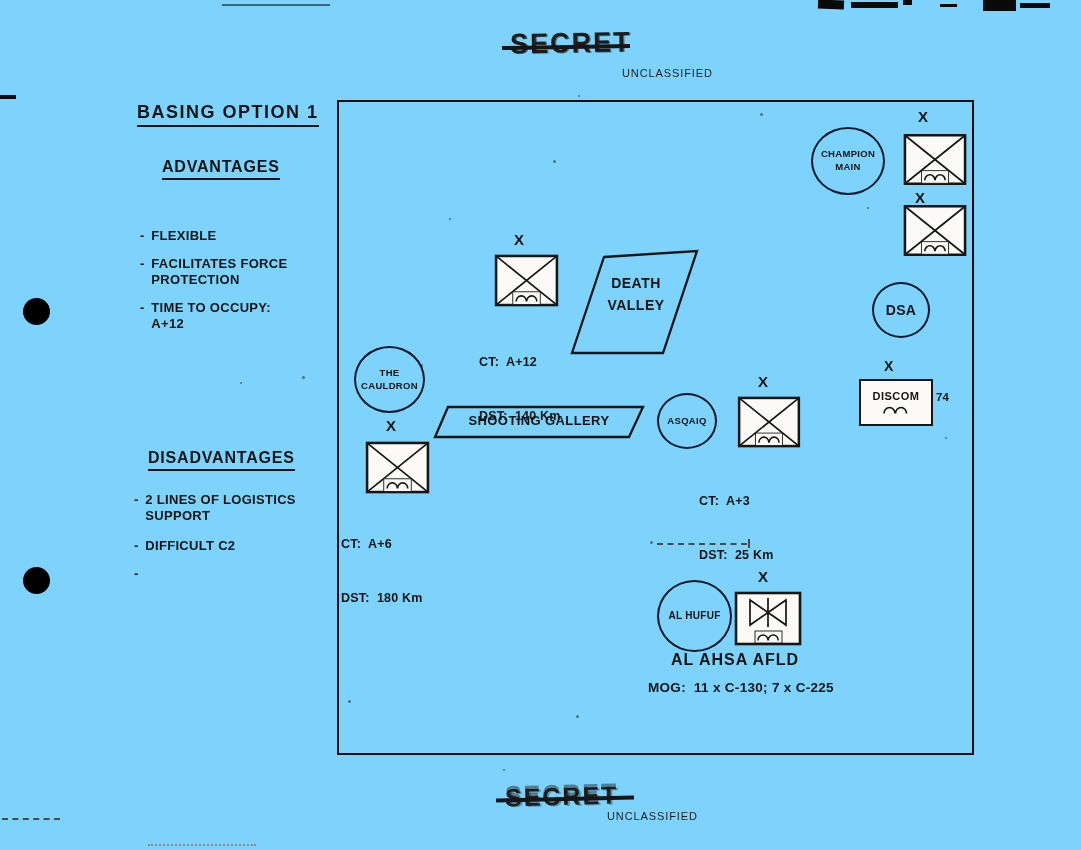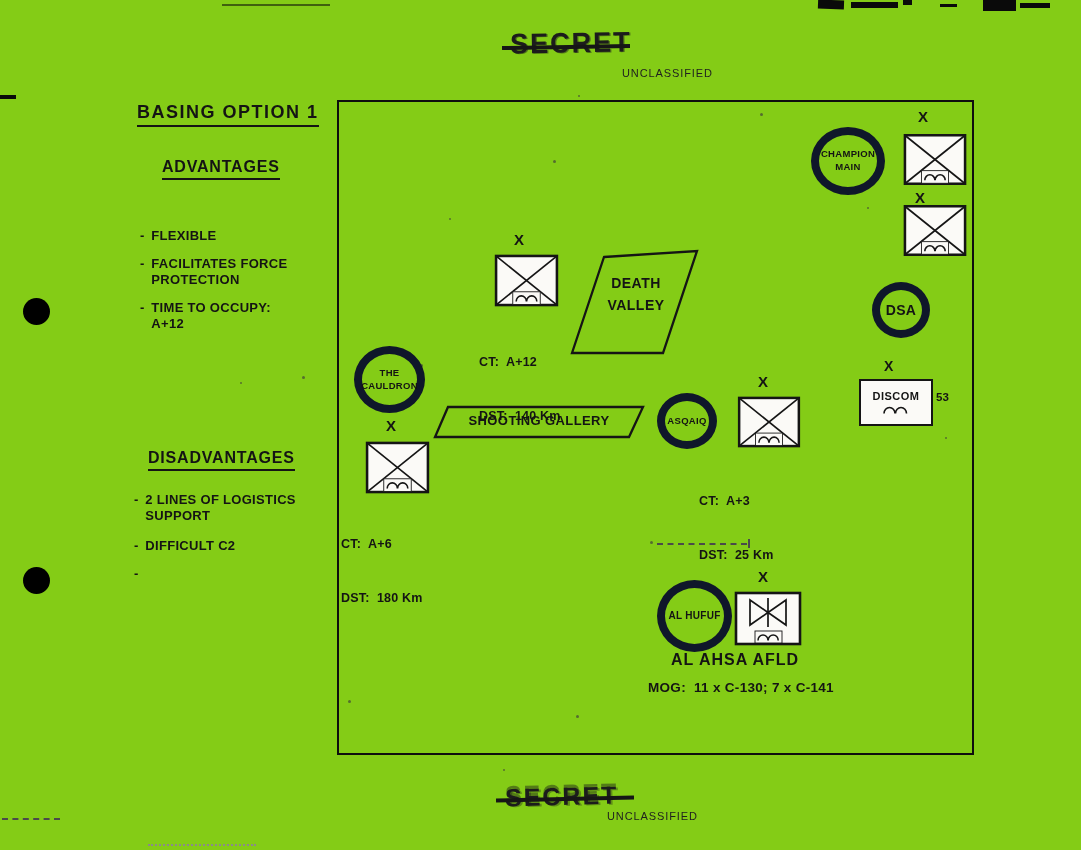--- a/index.html
+++ b/index.html
@@ -1,19 +1,19 @@
 <!DOCTYPE html>
 <html><head>
 <meta charset="utf-8">
 <style>
   * { margin:0; padding:0; box-sizing:border-box; }
   html,body { background:#fbfaf7; }
   #page {
     position:relative; width:1081px; height:850px; overflow:hidden;
-    background:#84cc16; color:#141414;
+    background:#7dd3fc; color:#141414;
     font-family:"Liberation Sans","DejaVu Sans",sans-serif;
   }
   .abs { position:absolute; }
   .b { font-weight:bold; }
   .stamp {
     position:absolute; font-weight:bold; font-size:27px; letter-spacing:2px;
     color:#1c1c1c; transform:rotate(-1deg) scaleY(1.05);
     text-shadow:1.4px 0.6px 0 rgba(30,30,30,0.5);
   }
   .stamp.smeared {
@@ -25,21 +25,21 @@
   .unclass { position:absolute; font-size:11px; letter-spacing:0.9px; color:#1f1f1f; }
   .heading {
     position:absolute; font-weight:bold; letter-spacing:0.8px;
     border-bottom:2.5px solid #141414; padding-bottom:2px;
   }
   .list { position:absolute; font-weight:bold; font-size:13px; }
   .li { display:flex; gap:7px; margin-bottom:12px; line-height:16px; }
   .li-text { white-space:pre-line; letter-spacing:0.3px; }
   .map-frame { position:absolute; border:2.5px solid #0e0e0e; }
   .circle {
-    position:absolute; border:8px solid #0f172a; border-radius:50%;
+    position:absolute; border:2px solid #0f172a; border-radius:50%;
     display:flex; align-items:center; justify-content:center; text-align:center;
     font-weight:bold; font-size:9.5px; letter-spacing:0.3px; line-height:1.35;
     white-space:pre-line;
   }
   .xmark { position:absolute; font-weight:bold; font-size:15px; letter-spacing:1px; }
   .ct-block {
     position:absolute; font-weight:bold; font-size:12.5px; line-height:18px;
     white-space:pre; letter-spacing:0.2px;
   }
   .map-label { position:absolute; font-weight:bold; text-align:center; white-space:pre-line; }
@@ -196,21 +196,21 @@
 
   <div class="circle" style="left:872px;top:282px;width:58px;height:56px;font-size:14px;">DSA</div>
 
   <div class="xmark" style="left:884px;top:358px;font-size:14px;">X</div>
   <div class="abs" style="left:859px;top:379px;width:74px;height:47px;border:2.4px solid #151515;display:flex;flex-direction:column;align-items:center;justify-content:center;gap:1px;background:#fbfaf7;">
     <span class="b" style="font-size:11px;letter-spacing:0.5px;">DISCOM</span>
     <svg width="30" height="12" viewBox="0 0 30 12">
       <path d="M3 10.5 a5.5 6 0 0 1 11 0 M14.5 10.5 a5.5 6 0 0 1 11 0" fill="none" stroke="#151515" stroke-width="1.6"></path>
     </svg>
   </div>
-  <span class="abs b" style="left:936px;top:391px;font-size:11.5px;">53</span>
+  <span class="abs b" style="left:936px;top:391px;font-size:11.5px;">74</span>
 
   <div class="xmark" style="left:386px;top:417px;">X</div>
   <div class="abs" style="left:364px;top:441px;">
     <svg width="67" height="53" viewBox="0 0 66 54">
       <rect x="2" y="2" width="62" height="50" fill="#fbfaf7" stroke="#151515" stroke-width="2.6"></rect>
       <line x1="2.5" y1="2.5" x2="63.5" y2="51.5" stroke="#151515" stroke-width="1.7"></line>
       <line x1="63.5" y1="2.5" x2="2.5" y2="51.5" stroke="#151515" stroke-width="1.7"></line>
       <rect x="19" y="38.5" width="28" height="13" fill="#fbfaf7" stroke="#151515" stroke-width="0.9"></rect>
       <path d="M22.5 48.5 a5.2 5.8 0 0 1 10.4 0 M33.1 48.5 a5.2 5.8 0 0 1 10.4 0" fill="none" stroke="#151515" stroke-width="1.6"></path>
     </svg>
@@ -232,19 +232,19 @@
       <rect x="2" y="2" width="64" height="51" fill="#fbfaf7" stroke="#151515" stroke-width="2.6"></rect>
       <path d="M16 9 L34 21.5 L16 34 Z" fill="#fbfaf7" stroke="#151515" stroke-width="1.7"></path>
       <path d="M52 9 L34 21.5 L52 34 Z" fill="#fbfaf7" stroke="#151515" stroke-width="1.7"></path>
       <line x1="34" y1="7" x2="34" y2="36" stroke="#151515" stroke-width="1.7"></line>
       <rect x="21" y="40" width="27" height="12" fill="#fbfaf7" stroke="#151515" stroke-width="0.9"></rect>
       <path d="M24 49.5 a5 5.5 0 0 1 10 0 M34.2 49.5 a5 5.5 0 0 1 10 0" fill="none" stroke="#151515" stroke-width="1.5"></path>
     </svg>
   </div>
 
   <div class="abs b" style="left:671px;top:651px;font-size:16px;letter-spacing:1px;">AL AHSA AFLD</div>
-  <div class="abs b" style="left:648px;top:680px;font-size:13.5px;letter-spacing:0.3px;white-space:pre;">MOG:  11 x C-130; 7 x C-141</div>
+  <div class="abs b" style="left:648px;top:680px;font-size:13.5px;letter-spacing:0.3px;white-space:pre;">MOG:  11 x C-130; 7 x C-225</div>
 
   <div class="stamp smeared" style="left:505px;top:782px;">SECRET</div>
   <div class="strike" style="left:496px;top:797px;width:138px;transform:rotate(-1.2deg);"></div>
   <div class="unclass" style="left:607px;top:810px;">UNCLASSIFIED</div>
 
 </div>
 
 </body></html>

